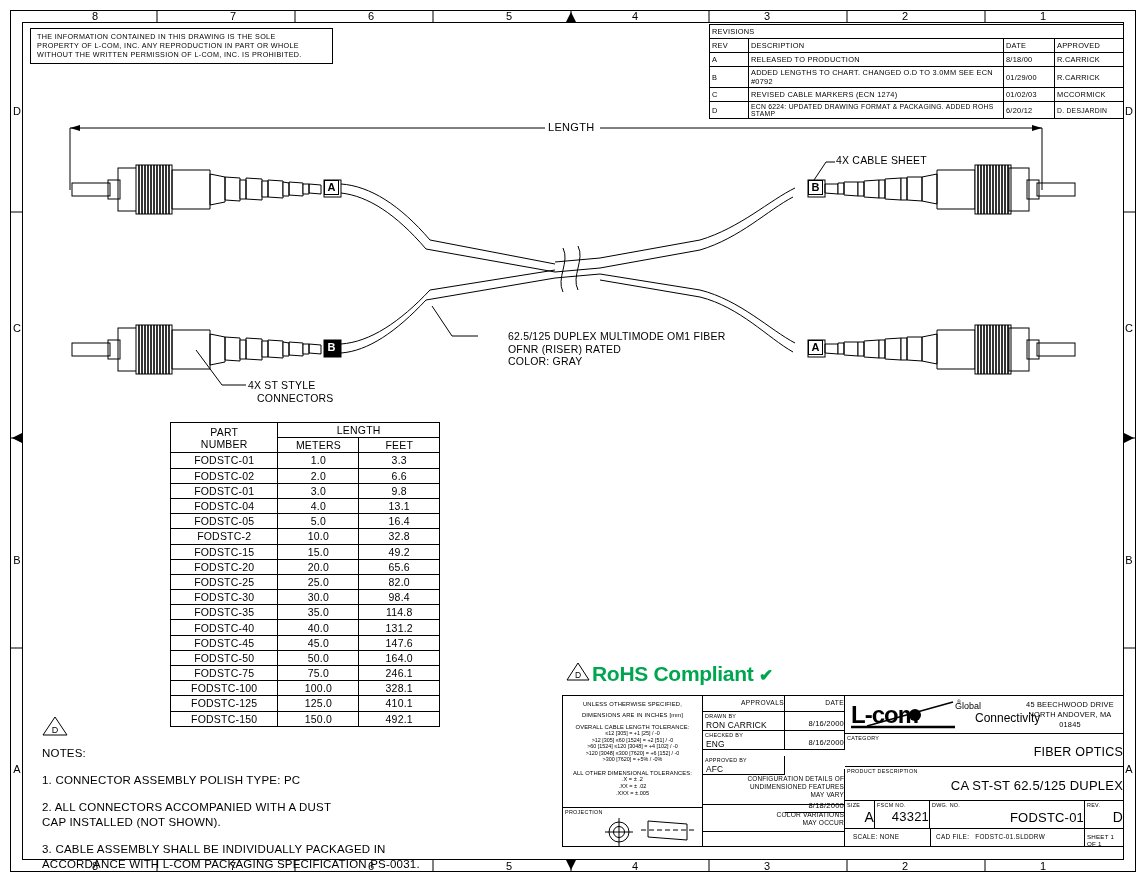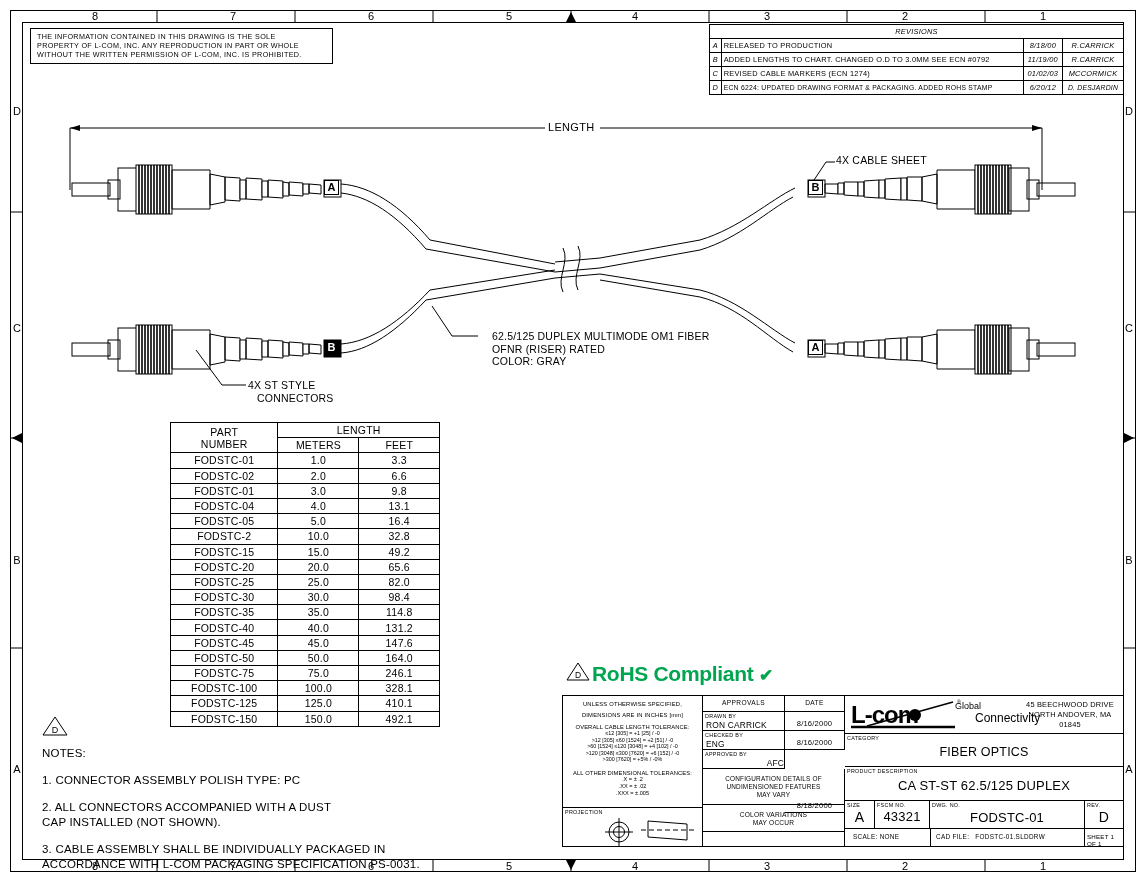--- a/index.html
+++ b/index.html
@@ -12,31 +12,31 @@
   
   .zone{font-size:11px;color:#000;text-align:center;}
   .tc{text-align:center;}
   
   .notice{left:30px;top:28px;width:303px;height:36px;border:1px solid #000;box-sizing:border-box;padding:3px 4px 0 6px;}
   .notice div{font-size:7.2px;line-height:9px;letter-spacing:.35px;white-space:nowrap;}
   
   .rev-tbl{right:22px;top:24px;width:415px;border-collapse:collapse;}
   .rev-tbl table{border-collapse:collapse;width:415px;}
   .rev-tbl td,.rev-tbl th{border:1px solid #000;font-weight:normal;font-size:7.4px;padding:1px 2px;height:11px;letter-spacing:.25px;}
-  .rev-c{text-align:center;font-style:italic;}
+  .rev-c{}
   .rev-l{text-align:left;padding-left:3px;}
   
   .parts{left:170px;top:422px;width:226px;border-collapse:collapse;}
   .parts table{border-collapse:collapse;width:270px;}
   .parts td{border:1px solid #000;font-size:10.5px;text-align:center;height:14.2px;padding:0;letter-spacing:.2px;}
   
   .tb{left:562px;top:695px;width:562px;height:152px;border:1.4px solid #000;box-sizing:border-box;}
   .tb-cell{position:absolute;box-sizing:border-box;border:1px solid #000;}
   .lbl{font-size:5.4px;letter-spacing:.3px;position:absolute;left:2px;top:1px;}
-  .val{font-size:10px;text-align:center;width:100%;letter-spacing:.2px;}
+  .val{font-size:10px;text-align:right;width:100%;letter-spacing:.2px;}
   
   .rohs{left:592px;top:662px;font-size:21px;font-weight:bold;color:#00a550;letter-spacing:-.3px;font-family:"Liberation Sans",sans-serif;}
   .rohs-check{color:#00a550;font-size:17px;}
   
   .notes{left:42px;top:746px;font-size:11.5px;letter-spacing:.2px;line-height:15px;}
   .notes .n{margin-top:12px;}
   
   .callout{font-size:10.5px;line-height:12.6px;letter-spacing:.2px;}
   
   .mk{position:absolute;width:15px;height:15px;border:1.4px solid #000;box-sizing:border-box;text-align:center;font-size:11px;font-weight:bold;line-height:13px;background:#fff;}
@@ -114,29 +114,35 @@
     <div>WITHOUT THE WRITTEN PERMISSION OF L-COM, INC. IS PROHIBITED.</div>
   </div>
 
   <div class="abs rev-tbl">
     <table>
       <tbody>
           <tr>
             <td class="rev-c" colspan="4">REVISIONS</td>
           </tr>
       <tr>
+        <td class="rev-c" style="width:34px">REV</td>
+        <td class="rev-c">DESCRIPTION</td>
+        <td class="rev-c" style="width:46px">DATE</td>
+        <td class="rev-c" style="width:64px">APPROVED</td>
+      </tr>
+      <tr>
         <td class="rev-c">A</td>
         <td class="rev-l">RELEASED TO PRODUCTION</td>
         <td class="rev-c">8/18/00</td>
         <td class="rev-c">R.CARRICK</td>
       </tr>
       <tr>
         <td class="rev-c">B</td>
         <td class="rev-l">ADDED LENGTHS TO CHART.  CHANGED O.D TO 3.0MM SEE ECN #0792</td>
-        <td class="rev-c">11/19/00</td>
+        <td class="rev-c">01/29/00</td>
         <td class="rev-c">R.CARRICK</td>
       </tr>
       <tr>
         <td class="rev-c">C</td>
         <td class="rev-l">REVISED CABLE MARKERS (ECN 1274)</td>
         <td class="rev-c">01/02/03</td>
         <td class="rev-c">MCCORMICK</td>
       </tr>
       <tr>
         <td class="rev-c">D</td>
@@ -312,21 +318,21 @@
   <div class="mk" style="left:808px;top:180px;">B</div>
   <div class="mk" style="left:808px;top:340px;">A</div>
 
   <div class="abs" style="left:548px;top:121px;font-size:11px;letter-spacing:.3px;">LENGTH</div>
 
   <div class="abs callout" style="left:836px;top:154px;">4X CABLE SHEET</div>
   <div class="abs callout" style="left:248px;top:379px;">
     <div>4X ST STYLE</div>
     <div style="padding-left:9px;">CONNECTORS</div>
   </div>
-  <div class="abs callout" style="left:492px;top:330px;">
+  <div class="abs callout" style="left:508px;top:330px;">
     <div>62.5/125 DUPLEX MULTIMODE OM1 FIBER</div>
     <div>OFNR (RISER) RATED</div>
     <div>COLOR: GRAY</div>
   </div>
 
   <div class="abs parts">
     <table>
       <tbody>
           <tr>
         <td rowspan="2" style="width:108px;line-height:12px;">
@@ -505,21 +511,21 @@
     </div>
 
     <div class="tb-cell" style="left:140px;top:35px;width:82px;height:19px;border-width:0 1px 1px 0;">
       <div class="lbl">CHECKED BY</div>
       <div style="font-size:8.4px;margin:8px 0 0 3px;letter-spacing:.2px;">ENG</div>
     </div>
     <div class="tb-cell" style="left:222px;top:35px;width:60px;height:19px;border-width:0 1px 1px 0;">
       <div class="val" style="margin-top:7px;font-size:7.6px;">8/16/2000</div>
     </div>
 
-    <div class="tb-cell" style="left:140px;top:54px;width:82px;height:19px;border-width:0 1px 1px 0;text-align:right;">
+    <div class="tb-cell" style="left:140px;top:60px;width:82px;height:19px;border-width:0 1px 1px 0;">
       <div class="lbl">APPROVED BY</div>
       <div style="font-size:8.4px;margin:8px 0 0 3px;letter-spacing:.2px;">AFC</div>
     </div>
     <div class="tb-cell" style="left:222px;top:54px;width:60px;height:19px;border-width:0 1px 1px 0;margin-top:44px;">
       <div class="val" style="margin-top:7px;font-size:7.6px;">8/18/2000</div>
     </div>
 
     <div class="tb-cell" style="left:140px;top:73px;width:142px;height:36px;border-width:0 1px 1px 0;">
       <div class="val" style="margin-top:6px;font-size:6.4px;line-height:8px;letter-spacing:.2px;">CONFIGURATION DETAILS OF</div>
       <div class="val" style="font-size:6.4px;line-height:8px;letter-spacing:.2px;">UNDIMENSIONED FEATURES</div>

